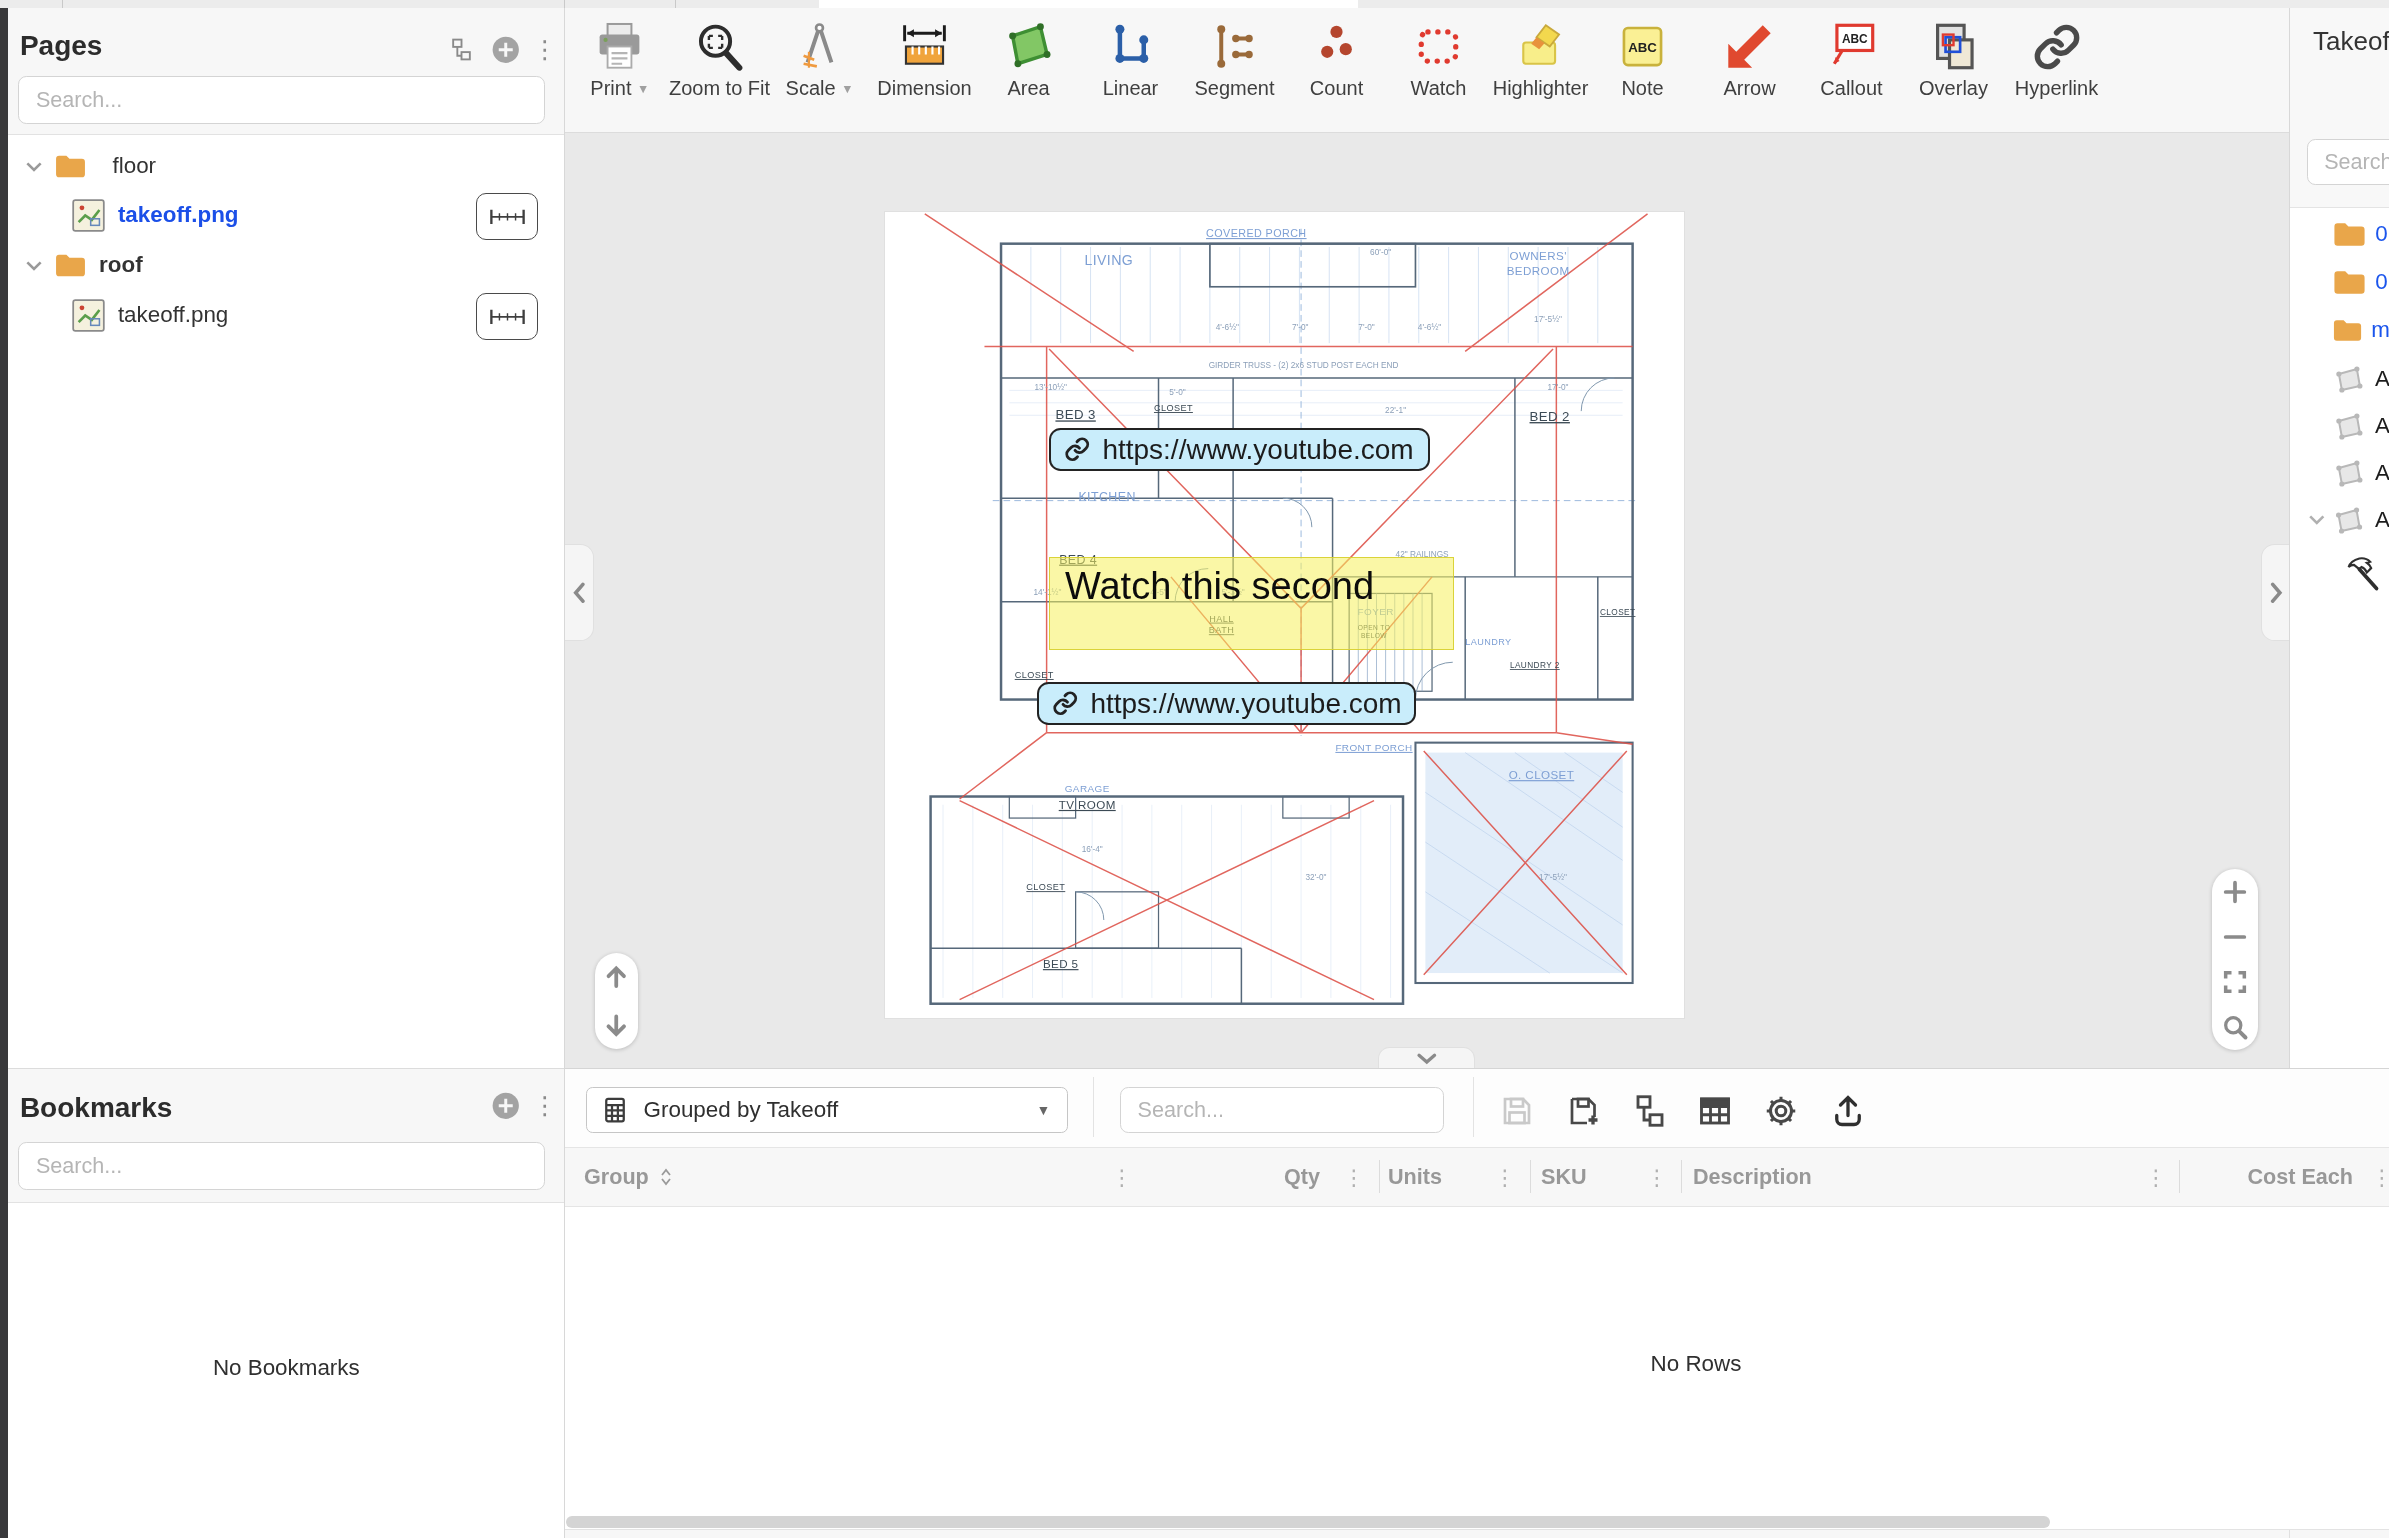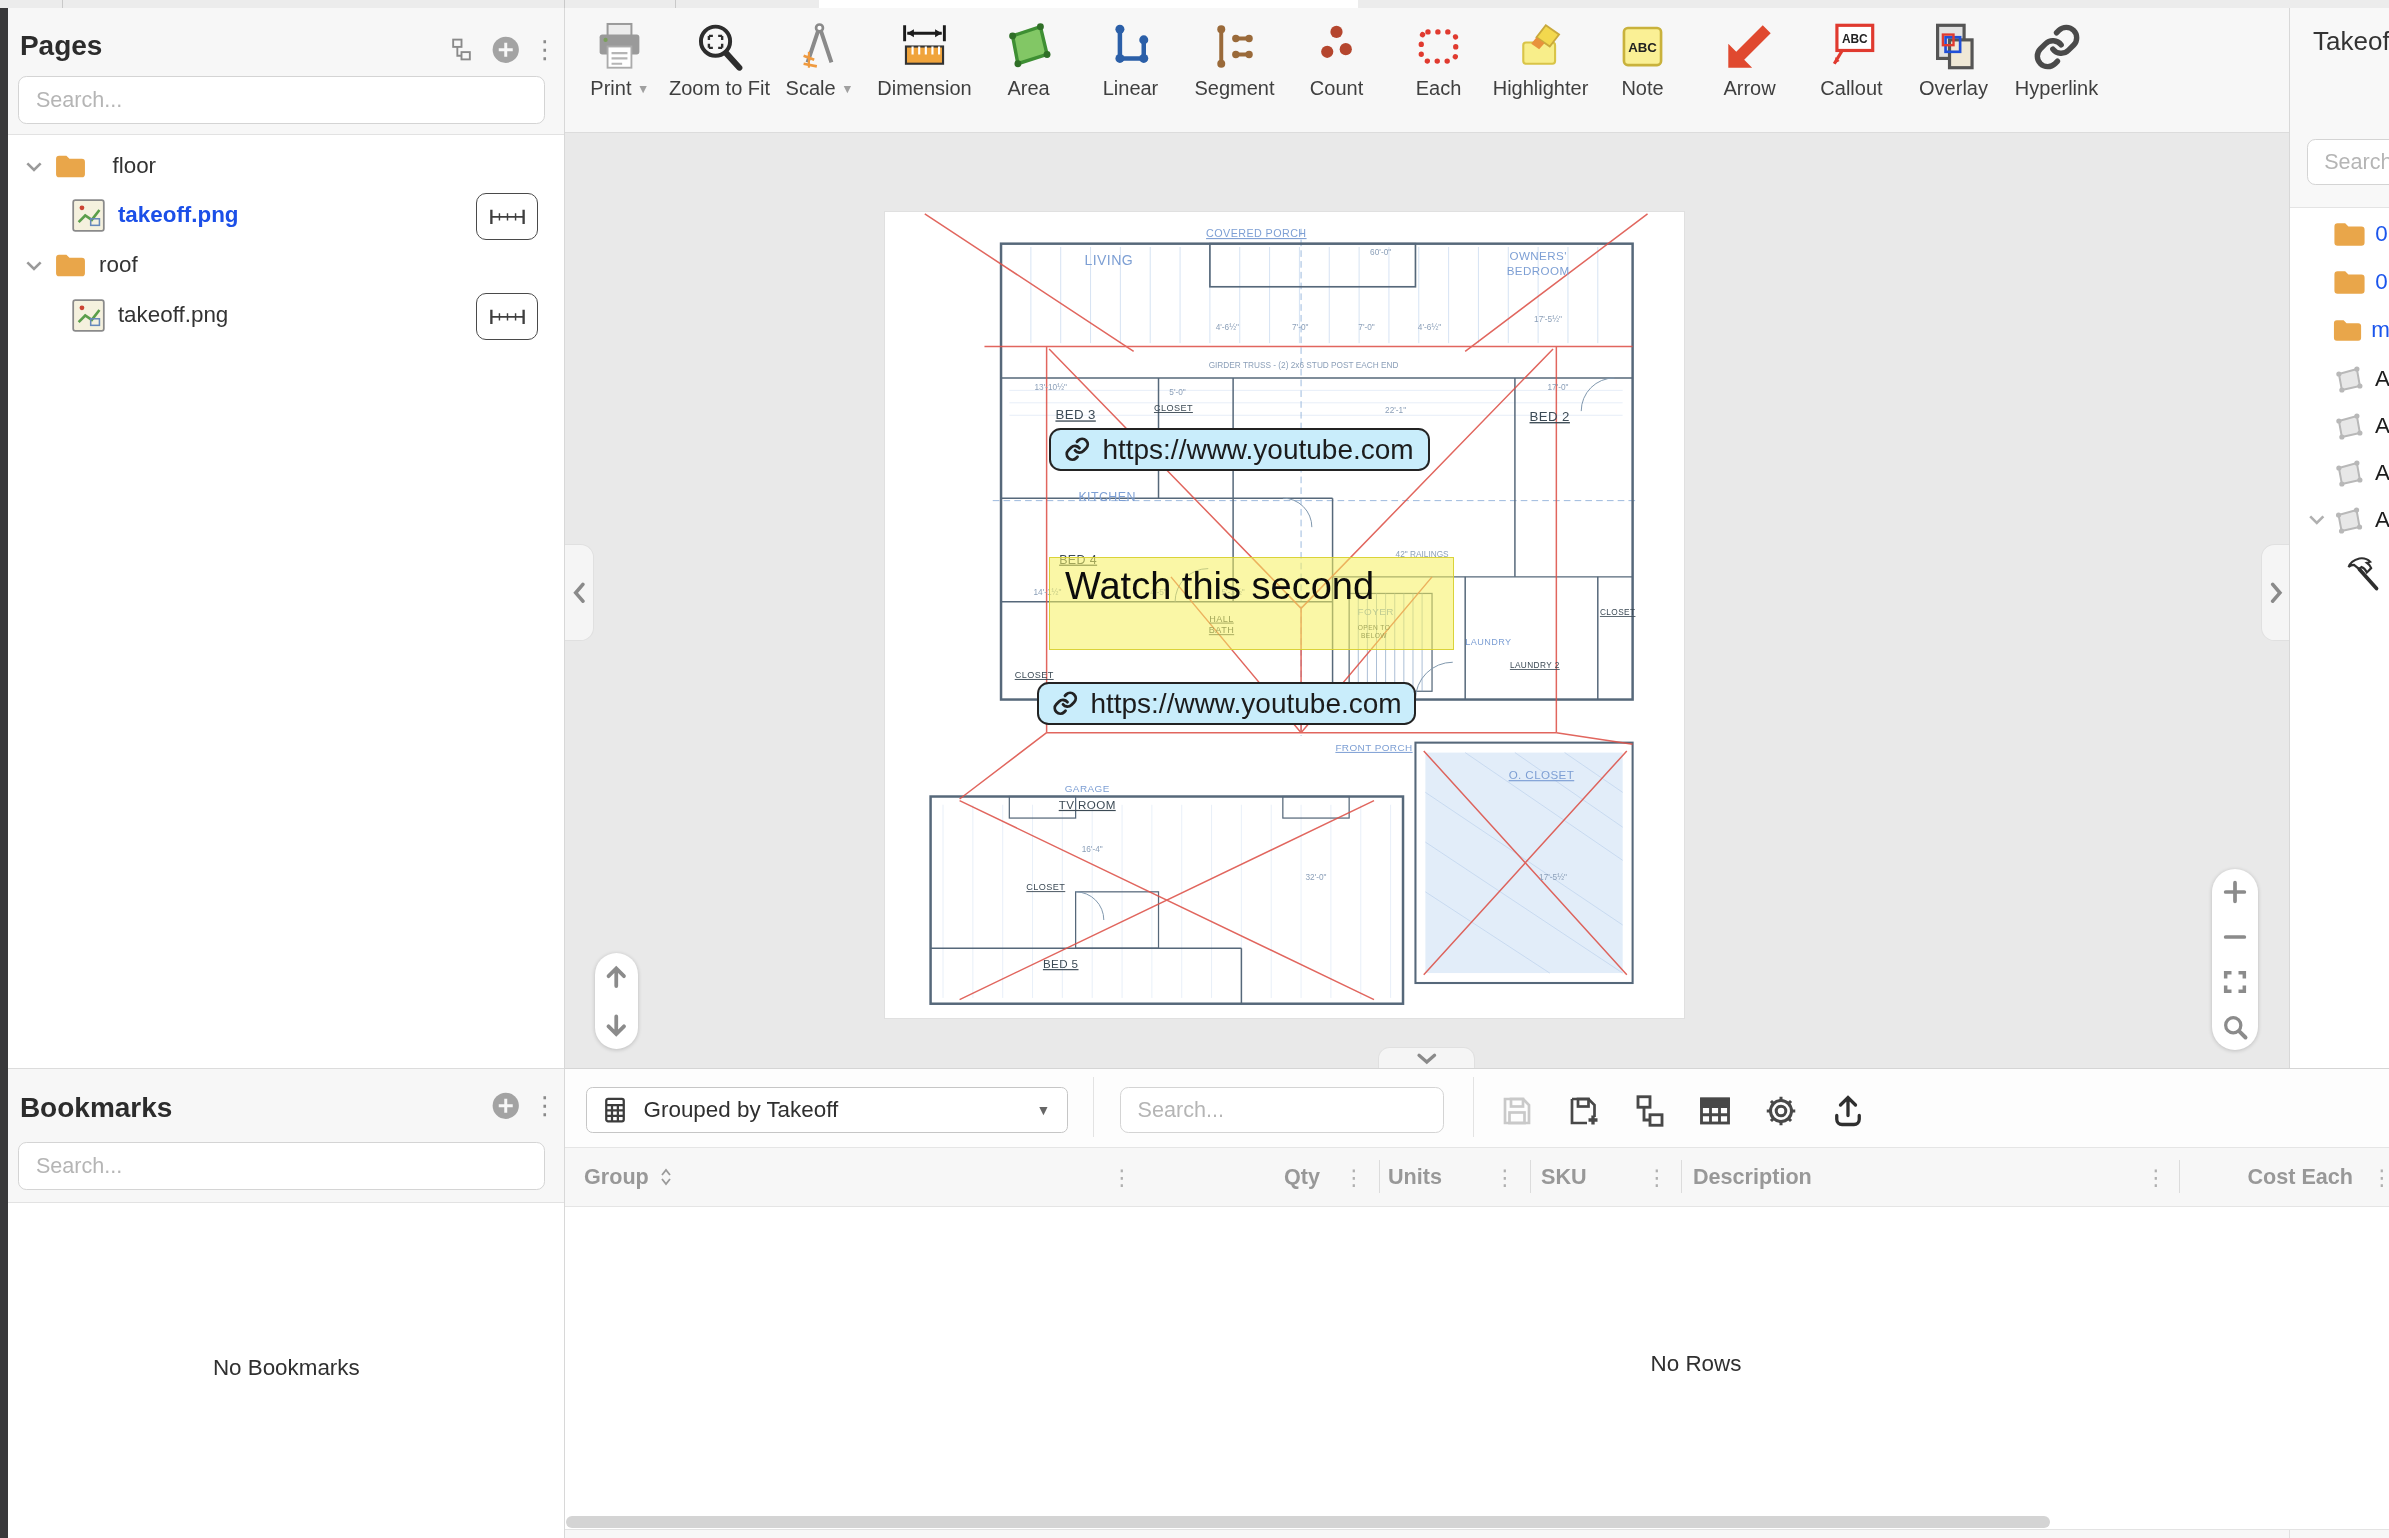--- a/index.html
+++ b/index.html
@@ -128,21 +128,21 @@
         <span class="tree-label sel" style="margin-left:11.6px">takeoff.png</span>
         <div class="measure-btn" style="top:2.5px;">
           <svg width="43" height="21.6" viewBox="0 0 48 24" stroke="#3f3f3f" fill="none">
             <path d="M6,4 V20 M42,4 V20" stroke-width="2.6"></path>
             <path d="M6,12 H42" stroke-width="2"></path>
             <path d="M15,8 V16 M24,8 V16 M33,8 V16" stroke-width="1.6"></path>
           </svg>
         </div>
       </div>
 
-      <div class="tree-row" style="top:232px;">
+      <div class="tree-row" style="top:232px;font-weight:bold;">
         <svg style="margin-left:16.6px" width="18" height="13.3" viewBox="0 0 16 12" fill="none" stroke="#9a9a9a" stroke-width="2.4">
             <polyline points="2,3 8,9 14,3"></polyline>
           </svg>
         <svg style="margin-left:11.6px" width="33" height="28" viewBox="0 0 32 26">
           <path d="M2,6 q0,-3 3,-3 h7 l3,3 h12 q3,0 3,3 v12 q0,3 -3,3 H5 q-3,0 -3,-3 z" fill="#e9a64a"></path>
         </svg>
         <span class="tree-label" style="margin-left:11.6px">roof</span>
       </div>
 
       <div class="tree-row" style="top:282px;">
@@ -280,21 +280,21 @@
       </div>
       <div class="lb"><span>Count</span></div>
     </div>
 
     <div class="ticon" style="left:822px">
       <div class="ig">
         <svg width="53" height="53" viewBox="0 0 40 40" fill="none">
           <rect x="7" y="9" width="26" height="22" rx="5" stroke="#e03a2f" stroke-width="4" stroke-dasharray="0.1 7.4" stroke-linecap="round"></rect>
         </svg>
       </div>
-      <div class="lb"><span>Each</span></div>
+      <div class="lb"><span>Watch</span></div>
     </div>
 
     <div class="ticon" style="left:924px">
       <div class="ig">
         <svg width="53" height="53" viewBox="0 0 40 40">
           <rect x="7" y="17" width="24" height="16" rx="2" fill="#f8ee8a" stroke="#d9c447" stroke-width="1.6"></rect>
           <polygon points="24,4 34,11 27,20 17,13" fill="#f3d84e" stroke="#c9a93c" stroke-width="1.4"></polygon>
           <polygon points="17,13 23,17.5 19,22 13,18" fill="#e8923c"></polygon>
         </svg>
       </div>

